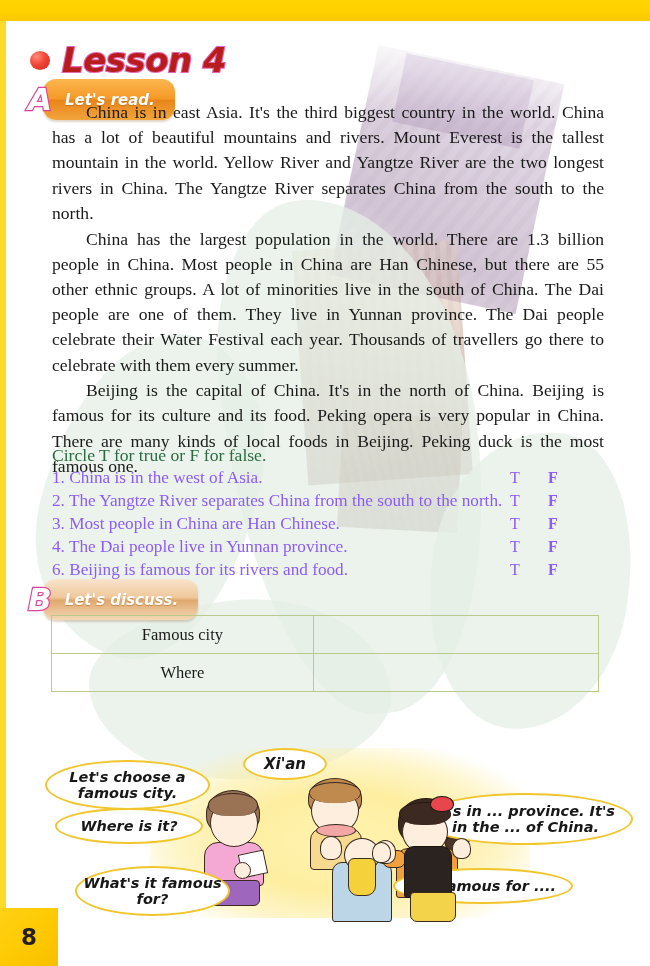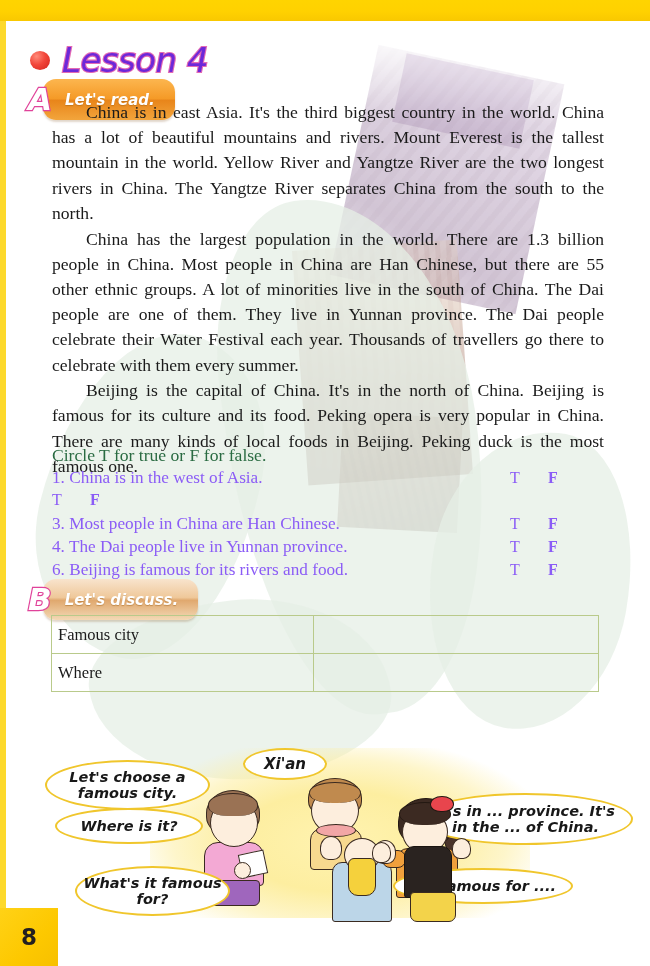--- a/index.html
+++ b/index.html
@@ -118,25 +118,25 @@
     position: absolute; left: 30px; top: 40px;
     display: flex; align-items: center; gap: 12px;
   }
   .red-dot {
     width: 20px; height: 19px; border-radius: 50%;
     background: radial-gradient(circle at 33% 28%, #ff8b7a 0%, #f2463a 45%, #d2231c 100%);
     flex: none;
   }
   .lesson-title {
     font-family: "DejaVu Sans", sans-serif;
-    font-weight: normal;
+    font-weight: bold;
     font-style: italic;
     font-size: 34px;
     letter-spacing: -0.5px;
-    color: #6d28d9;
+    color: #b91c1c;
     -webkit-text-stroke: 2.2px #e36bb4;
     paint-order: stroke fill;
     text-shadow: 0 0 1px #e36bb4;
     white-space: nowrap;
   }
 
   
   .badge-row { position: absolute; display: flex; align-items: center; }
   .badge-row.a { left: 28px; top: 79px; }
   .badge-row.b { left: 28px; top: 579px; }
@@ -225,21 +225,21 @@
     border-collapse: collapse;
     background: transparent;
   }
   .discuss-table td {
     border: 1px solid #b9ca8b;
     padding: 0;
     vertical-align: middle;
   }
   .discuss-table td.label {
     width: 255px;
-    text-align: left;
+    text-align: center;
     font-size: 16.5px;
     color: #1a1a1a;
     line-height: 21px;
     padding: 4px 6px;
   }
   .discuss-table td.blank { width: 293px; }
   .row-h1 { height: 38px; }
   .row-h2 { height: 38px; }
   .row-h3 { height: 48px; }
   .sub { color: #7f8e92; }
@@ -387,20 +387,21 @@
 
     <div class="instruction">Circle  T for true or F for false.</div>
 
     <div class="questions">
       <div class="q-row">
         <span class="q-text">1. China is in the west of Asia.</span>
         <span class="q-t">T</span>
         <span class="q-f">F</span>
       </div>
       <div class="q-row">
+        <span class="q-text">2. The Yangtze River separates China from the south to the north.</span>
         <span class="q-t">T</span>
         <span class="q-f">F</span>
       </div>
       <div class="q-row">
         <span class="q-text">3. Most people in China are Han Chinese.</span>
         <span class="q-t">T</span>
         <span class="q-f">F</span>
       </div>
       <div class="q-row">
         <span class="q-text">4. The Dai people live in Yunnan province.</span>

